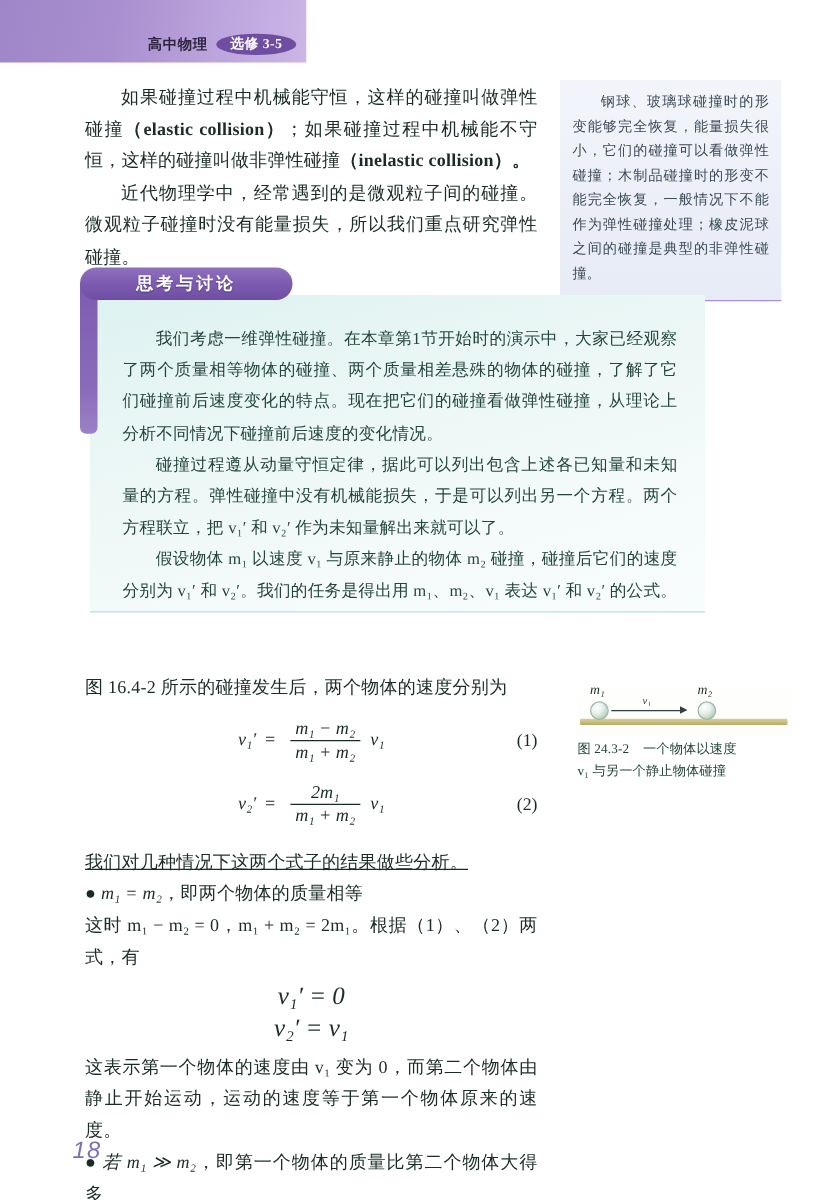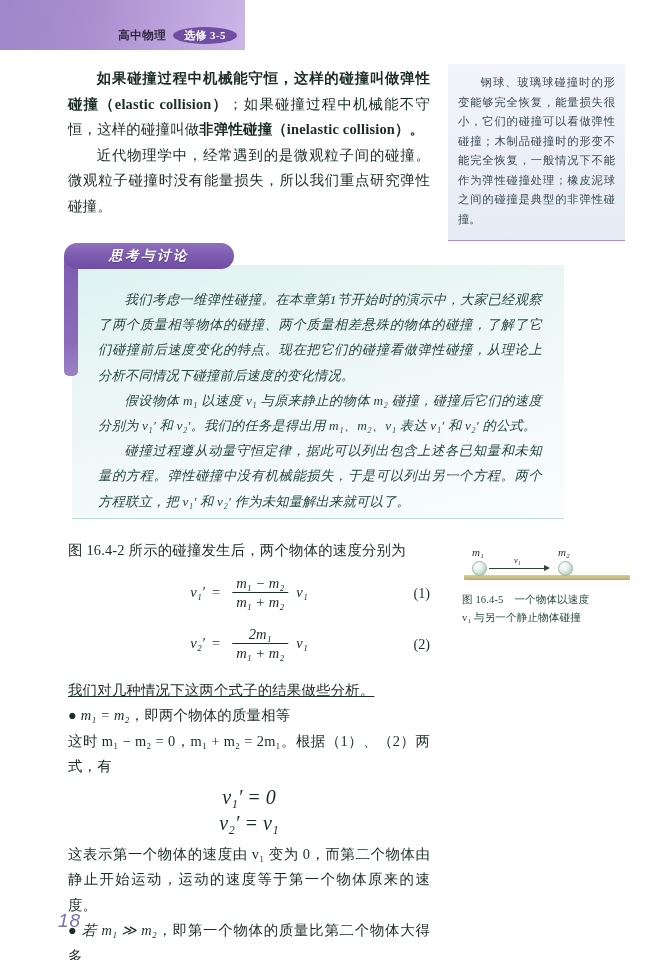--- a/index.html
+++ b/index.html
@@ -61,21 +61,21 @@
   }
   p.body-text {
     margin: 0 0 0 0;
     font-size: 14.4px;
     line-height: 25.5px;
     text-align: justify;
     text-justify: inter-ideograph;
     letter-spacing: .2px;
   }
   p.body-text.indent { text-indent: 2em; }
-  .kw { font-weight: bold; }
+  .kw { font-weight: normal; }
   .en { font-family: "Liberation Serif", serif; font-weight: bold; font-style: normal;}
 
   
   .side-note {
     position: absolute;
     left: 448px;
     top: 64px;
     width: 177px;
     padding: 9px 10px 11px 10px;
     background: linear-gradient(180deg, #f3f5fb 0%, #eceff8 55%, #e7ebf6 100%);
@@ -89,24 +89,23 @@
     color: #3a4a56;
     text-align: justify;
     text-justify: inter-ideograph;
     text-indent: 2em;
   }
 
   
   .discuss-wrap {
     position: absolute;
     left: 64px;
-    top: 243px;
+    top: 214px;
     width: 500px;
     height: 276px;
-    font-style: italic;
   }
   .discuss-tab {
     position: absolute;
     left: 0;
     top: 0;
     width: 170px;
     height: 26px;
     background: linear-gradient(180deg, #8f71bd 0%, #7d5cb0 48%, #6e4ea3 100%);
     border-radius: 13px 13px 13px 13px;
     z-index: 3;
@@ -304,22 +303,22 @@
   <p class="body-text indent">近代物理学中，经常遇到的是微观粒子间的碰撞。微观粒子碰撞时没有能量损失，所以我们重点研究弹性碰撞。</p>
 </div>
 
 <section class="discuss-wrap">
   <div class="discuss-leftbar"></div>
   <div class="discuss-tab">
     <div class="discuss-tab-label">思考与讨论</div>
   </div>
   <div class="discuss-body">
     <p>我们考虑一维弹性碰撞。在本章第1节开始时的演示中，大家已经观察了两个质量相等物体的碰撞、两个质量相差悬殊的物体的碰撞，了解了它们碰撞前后速度变化的特点。现在把它们的碰撞看做弹性碰撞，从理论上分析不同情况下碰撞前后速度的变化情况。</p>
+    <p>碰撞过程遵从动量守恒定律，据此可以列出包含上述各已知量和未知量的方程。弹性碰撞中没有机械能损失，于是可以列出另一个方程。两个方程联立，把 v₁′ 和 v₂′ 作为未知量解出来就可以了。</p>
     <p>假设物体 m₁ 以速度 v₁ 与原来静止的物体 m₂ 碰撞，碰撞后它们的速度分别为 v₁′ 和 v₂′。我们的任务是得出用 m₁、m₂、v₁ 表达 v₁′ 和 v₂′ 的公式。</p>
-    <p>碰撞过程遵从动量守恒定律，据此可以列出包含上述各已知量和未知量的方程。弹性碰撞中没有机械能损失，于是可以列出另一个方程。两个方程联立，把 v₁′ 和 v₂′ 作为未知量解出来就可以了。</p>
   </div>
 </section>
 
 <div class="main-col" style="top:538px;">
 
   <p class="body-text">图 16.4-2 所示的碰撞发生后，两个物体的速度分别为</p>
 
   <div class="formula-block">
     <div class="formula-center">
       <span class="mvar">v₁′</span>
@@ -368,18 +367,18 @@
     <div class="ground"></div>
     <div class="ball ball-1"></div>
     <div class="ball ball-2"></div>
     <span class="mlabel m1-label">m₁</span>
     <span class="mlabel m2-label">m₂</span>
     <div class="arrow-line"></div>
     <div class="arrow-head"></div>
     <span class="v-label">v₁</span>
   </div>
   <figcaption class="figure-caption">
-    <span>图 16.4-5</span><span class="fc-gap"></span><span>一个物体以速度</span><br>
+    <span>图 24.3-2</span><span class="fc-gap"></span><span>一个物体以速度</span><br>
     <span>v₁ 与另一个静止物体碰撞</span>
   </figcaption>
 </figure>
 
 <div class="page-number">18</div>
 
 </body></html>

